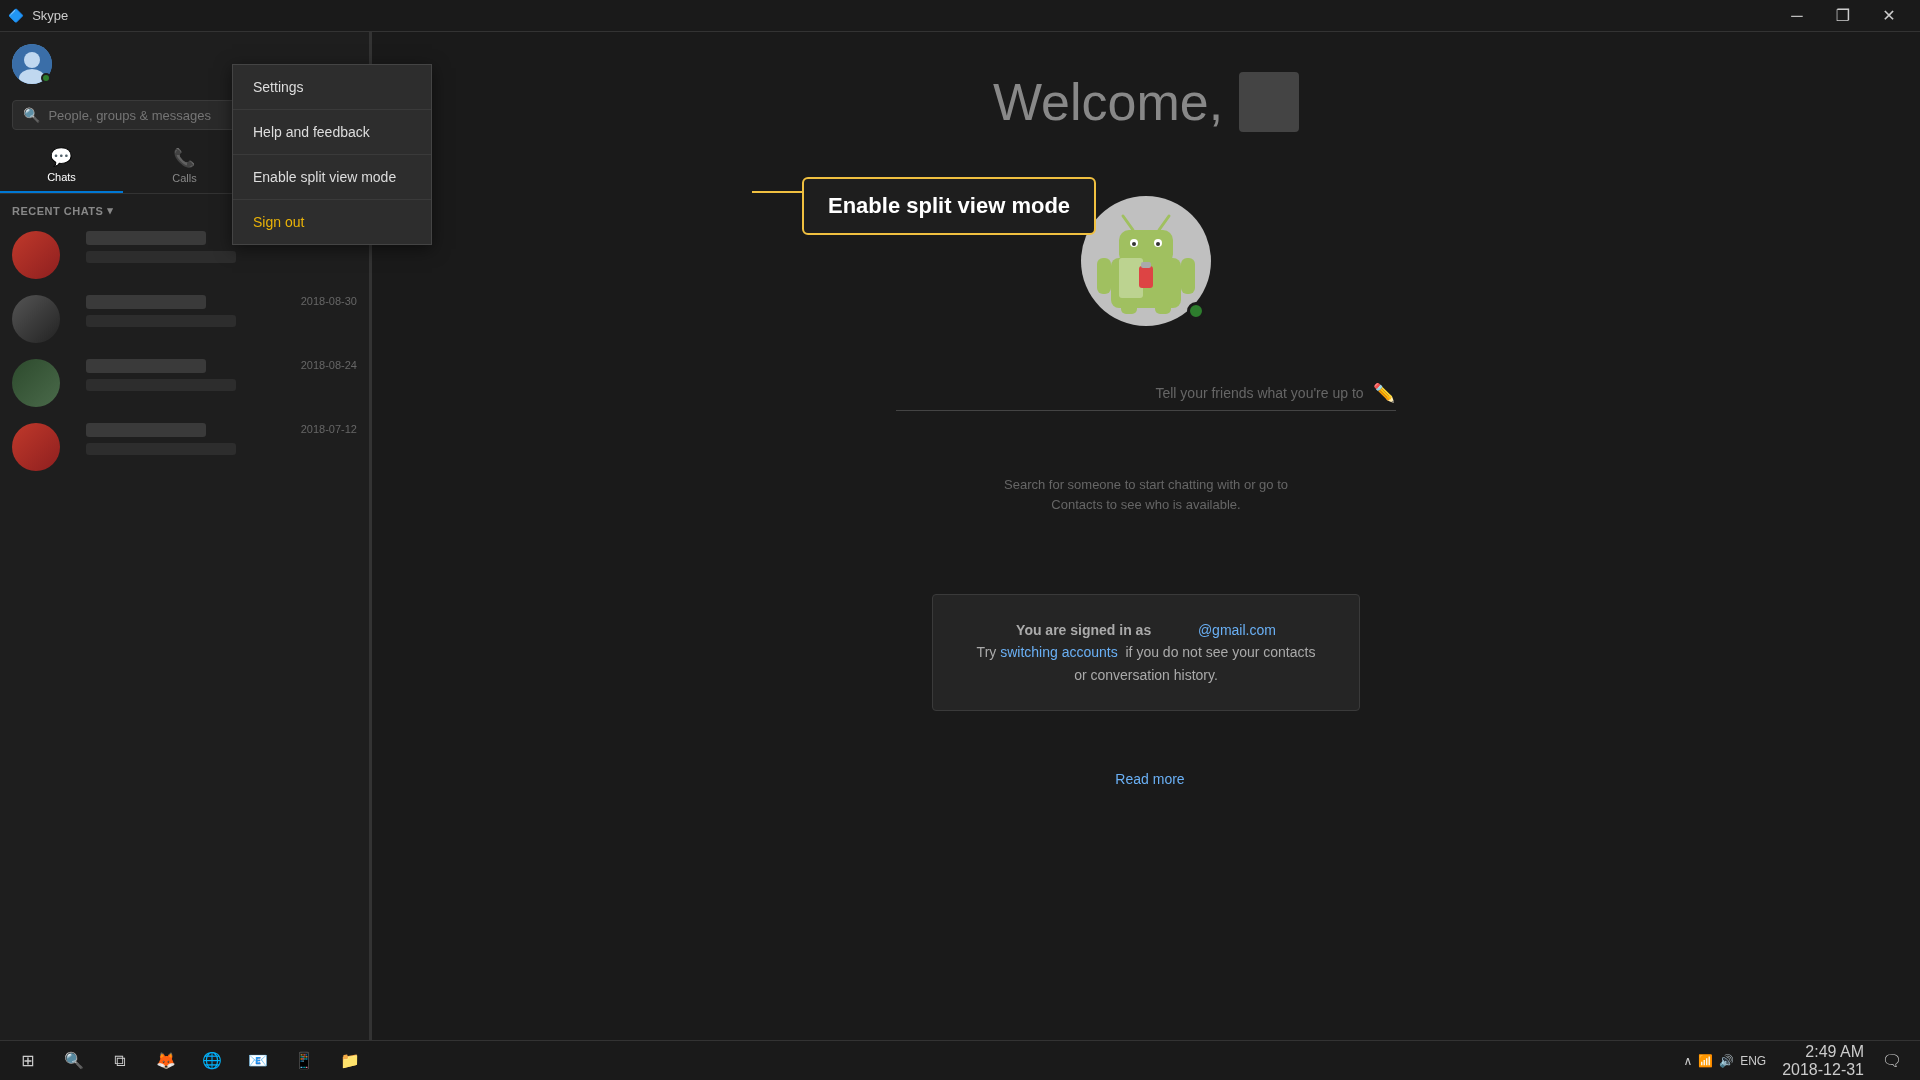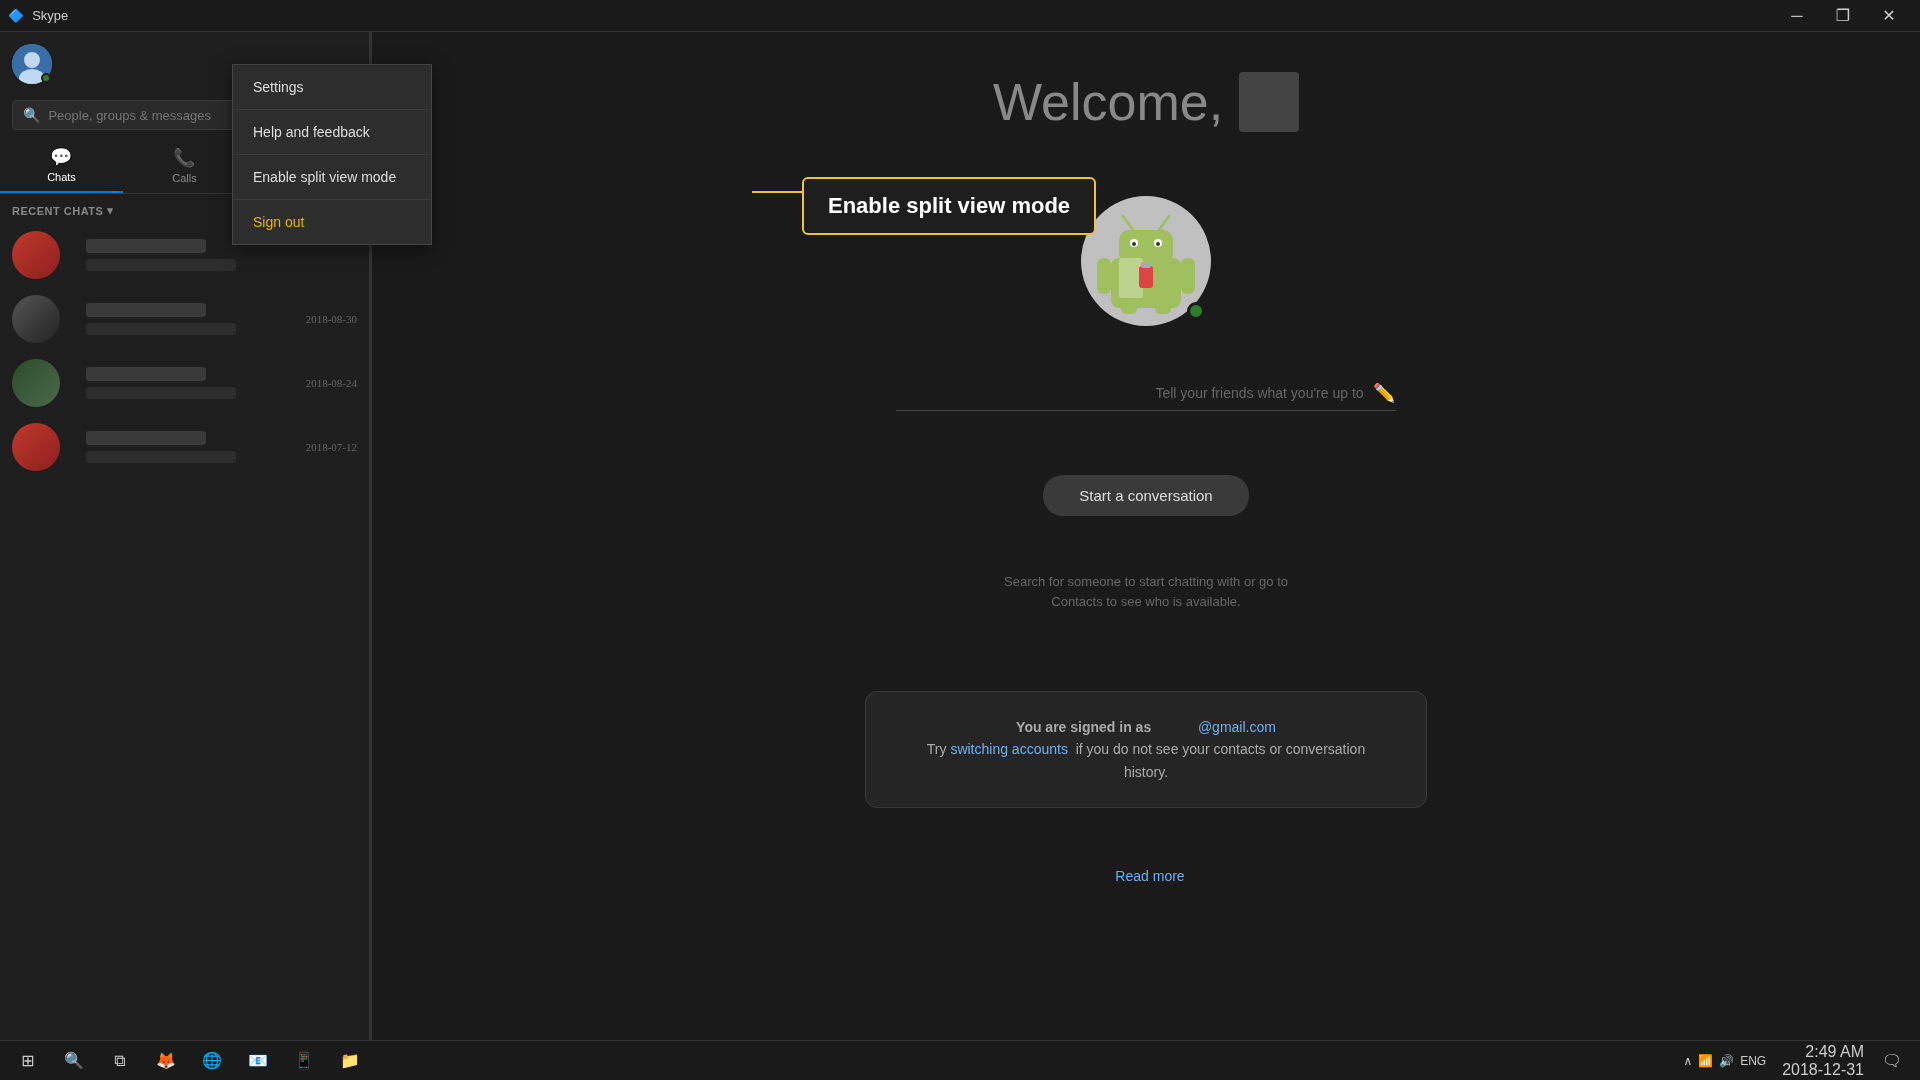--- a/index.html
+++ b/index.html
@@ -188,26 +188,25 @@
       font-size: 11px;
       font-weight: 600;
       color: #888;
       letter-spacing: 0.5px;
       gap: 4px;
     }
 
     
     .chat-item {
       display: flex;
-      align-items: center;
+      align-items: flex-start;
       padding: 8px 12px;
       gap: 26px;
       cursor: pointer;
       height: 64px;
-      font-family: Liberation Serif, serif;
     }
     .chat-avatar {
       width: 48px;
       height: 48px;
       border-radius: 50%;
       flex-shrink: 0;
     }
     .chat-avatar-1 { background: linear-gradient(135deg, #c0392b, #8e1f1f); }
     .chat-avatar-2 { background: linear-gradient(135deg, #555, #222); }
     .chat-avatar-3 { background: linear-gradient(135deg, #2d4a2d, #4a6a4a); }
@@ -345,24 +344,24 @@
       text-align: center;
       max-width: 400px;
       line-height: 1.5;
       margin-bottom: 40px;
     }
 
     
     .signin-card {
       background: #252525;
       border: 1px solid #3a3a3a;
-      border-radius: 12px;
+      border-radius: 4px;
       padding: 24px 40px;
       text-align: center;
-      width: 562px;
+      width: 428px;
       margin-bottom: 20px;
     }
     .signin-card-text {
       font-size: 14px;
       color: #aaa;
       line-height: 1.6;
     }
     .signin-card-text a {
       color: #6ab0f5;
       text-decoration: none;
@@ -608,21 +607,20 @@
         </svg>
       </div>
       <div class="profile-status-dot"></div>
     </div>
 
     <div class="status-input-wrap">
       <span class="status-placeholder">Tell your friends what you're up to</span>
       <span class="edit-icon">✏️</span>
     </div>
 
-    <button class="start-conv-btn">Start a conversation</button>
 
     <p class="search-hint">
       Search for someone to start chatting with or go to<br>Contacts to see who is available.
     </p>
 
     <div class="signin-card">
       <p class="signin-card-text">
         <strong>You are signed in as</strong>
         &nbsp;&nbsp;&nbsp;&nbsp;&nbsp;&nbsp;&nbsp;&nbsp;&nbsp;&nbsp;
         <a class="gmail-text" href="#">@gmail.com</a><br>

